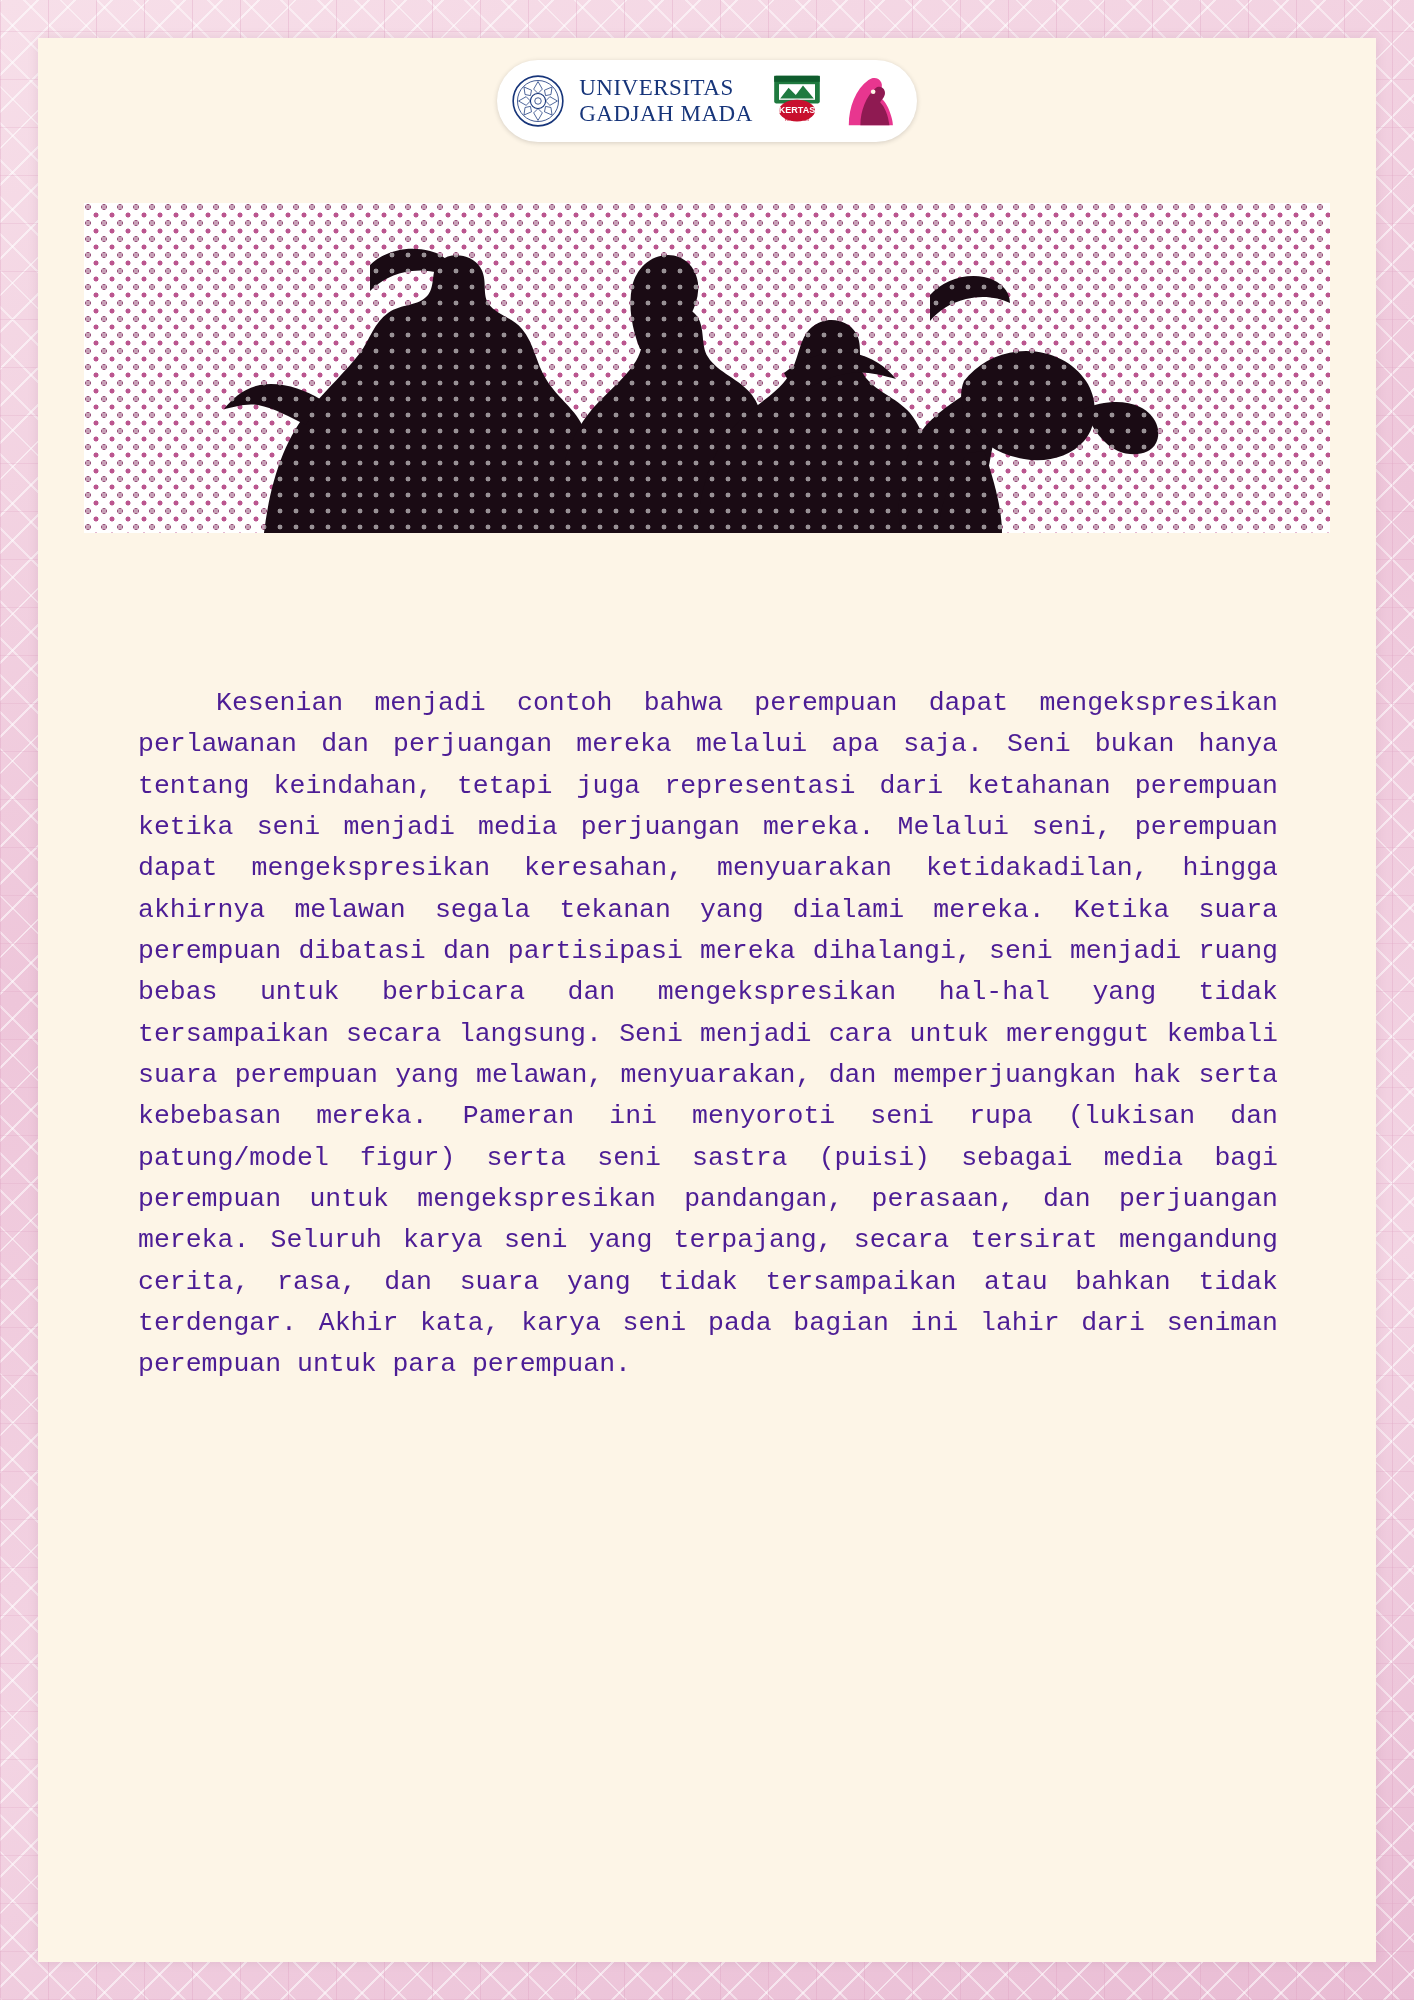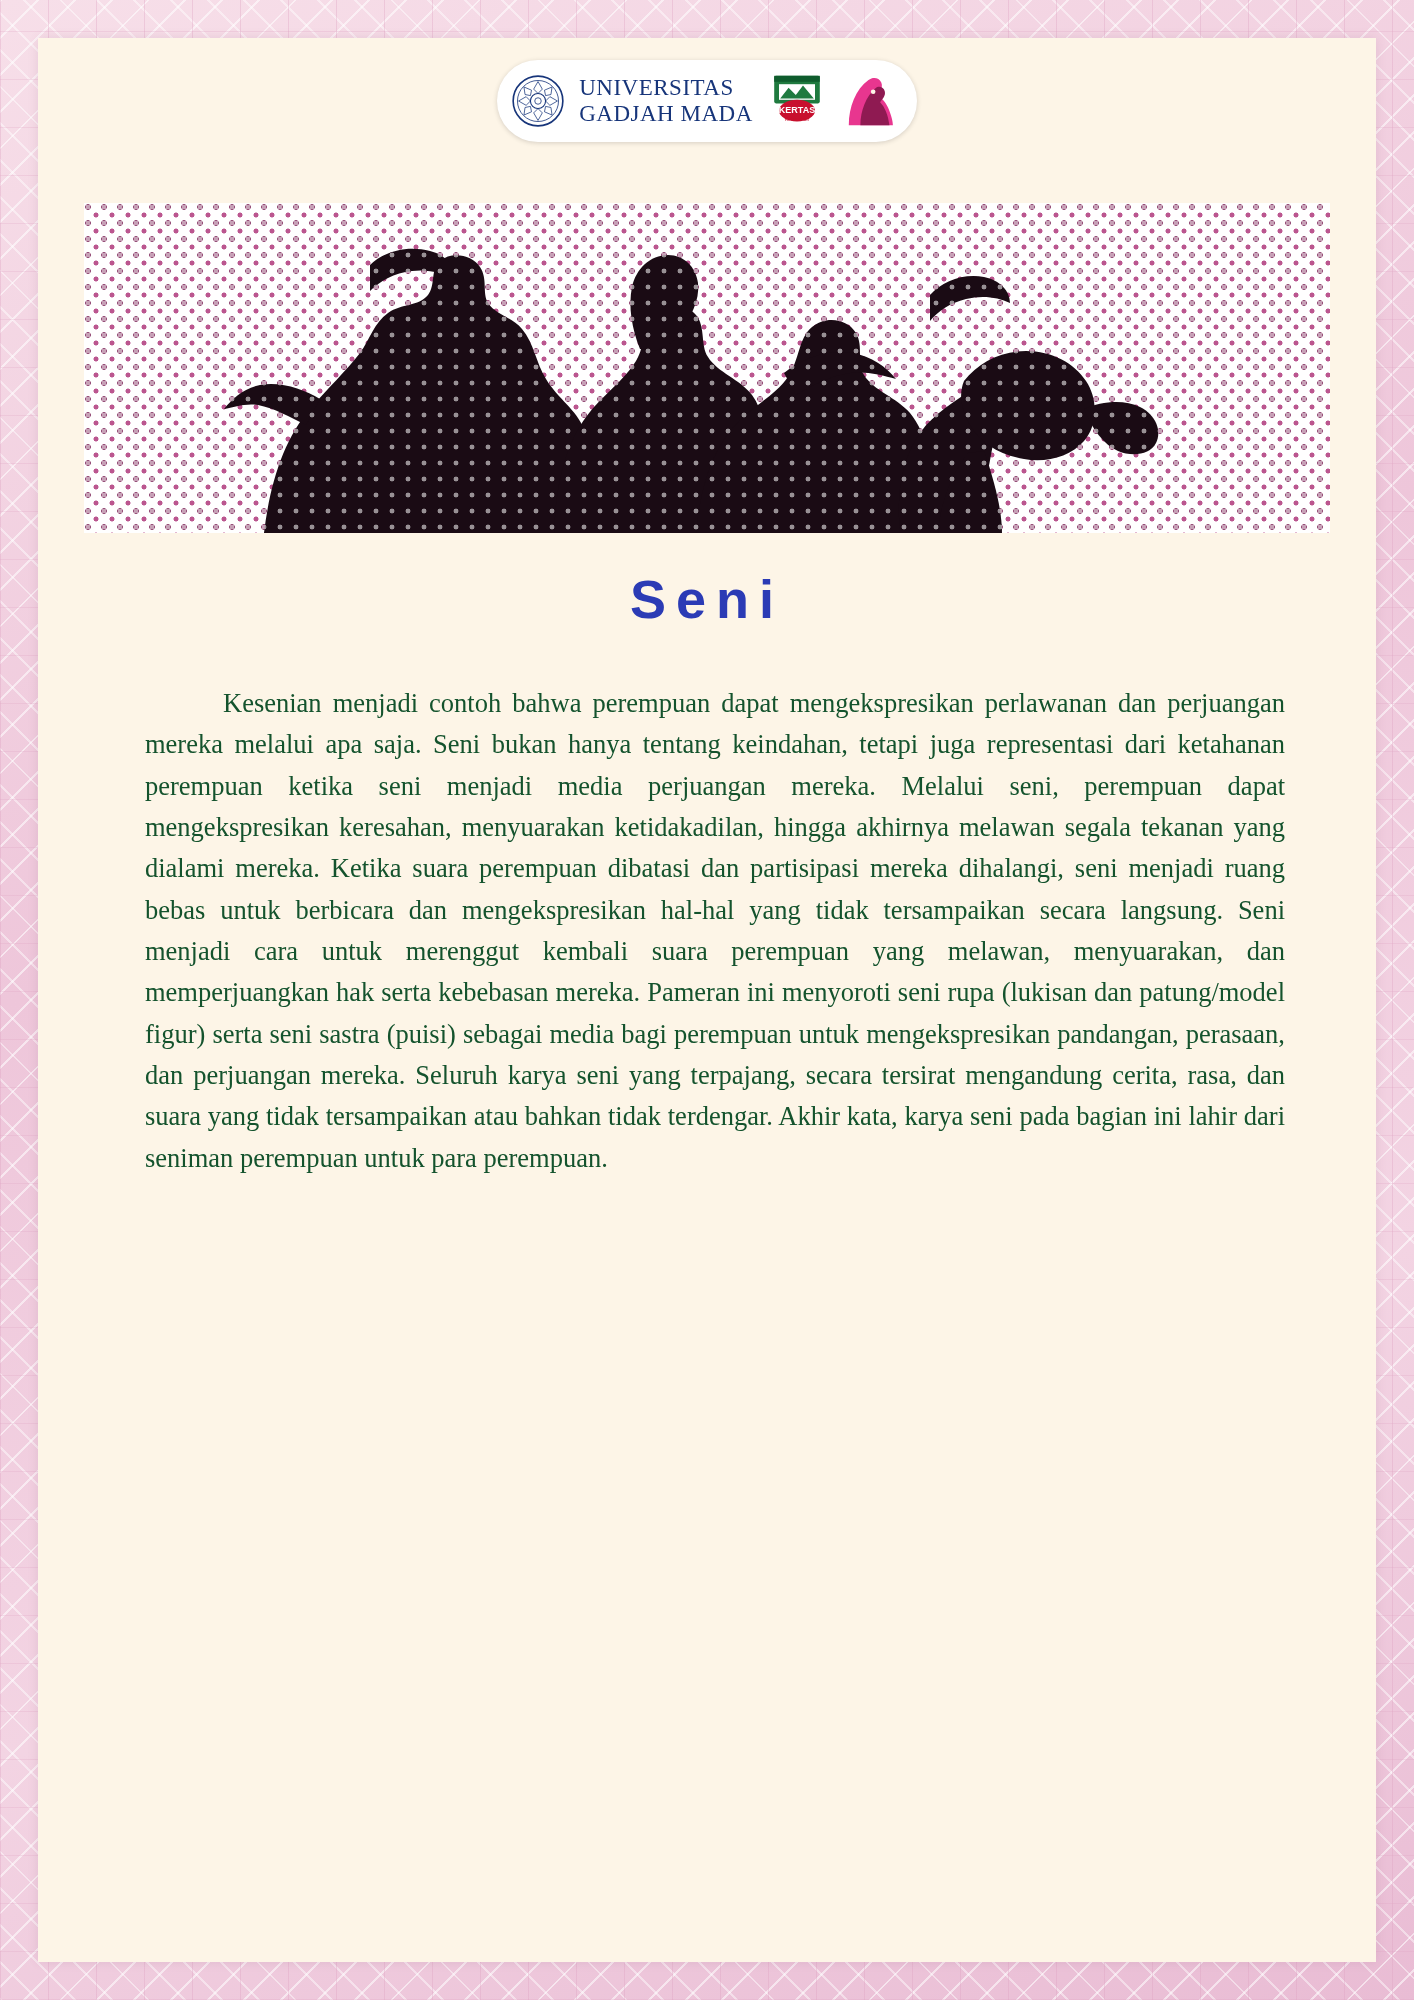--- a/index.html
+++ b/index.html
@@ -136,27 +136,26 @@
     letter-spacing: 10px;
     font-family: "Liberation Sans", sans-serif;
   }
 
   
   .body-text {
     position: absolute;
     left: 100px;
     top: 645px;
     width: 1140px;
-    color: #14532d;
+    color: #4c1d95;
     font-size: 26.5px;
     line-height: 1.56;
     text-align: justify;
     text-indent: 78px;
-    font-family: Liberation Serif, serif;
-    margin-left: 7px;
+    font-family: Liberation Mono, monospace;
   }
 </style>
 </head>
 <body>
 
 <div class="page-bg"></div>
 
 <div class="card">
 
   <div class="logo-bar">
@@ -215,17 +214,16 @@
         <path d="M880 178 C894 160 916 148 942 148 C968 148 990 160 1002 178 C1014 196 1014 222 1000 238 C986 254 962 260 940 256 C916 252 896 240 886 222 C878 208 874 192 880 178 Z"></path>
         <path d="M1000 206 C1018 198 1040 196 1056 204 C1072 212 1078 228 1072 240 C1066 252 1048 254 1034 248 C1020 242 1008 226 1000 206 Z"></path>
         <path d="M900 248 C912 282 918 310 918 330 L854 330 C856 300 868 270 884 250 Z"></path>
         <path d="M286 62 C300 48 324 42 346 48 C362 52 372 64 372 76 C360 70 344 66 328 68 C310 70 296 78 286 88 Z"></path>
         <path d="M846 92 C858 78 880 70 900 74 C916 77 926 88 926 100 C914 94 898 92 882 96 C866 100 854 108 846 118 Z"></path>
       </g>
     </svg>
     <div class="hero-grid-overlay"></div>
   </div>
 
-  <div class="title">Seni</div>
 
   <div class="body-text">Kesenian menjadi contoh bahwa perempuan dapat mengekspresikan perlawanan dan perjuangan mereka melalui apa saja. Seni bukan hanya tentang keindahan, tetapi juga representasi dari ketahanan perempuan ketika seni menjadi media perjuangan mereka. Melalui seni, perempuan dapat mengekspresikan keresahan, menyuarakan ketidakadilan, hingga akhirnya melawan segala tekanan yang dialami mereka. Ketika suara perempuan dibatasi dan partisipasi mereka dihalangi, seni menjadi ruang bebas untuk berbicara dan mengekspresikan hal-hal yang tidak tersampaikan secara langsung. Seni menjadi cara untuk merenggut kembali suara perempuan yang melawan, menyuarakan, dan memperjuangkan hak serta kebebasan mereka. Pameran ini menyoroti seni rupa (lukisan dan patung/model figur) serta seni sastra (puisi) sebagai media bagi perempuan untuk mengekspresikan pandangan, perasaan, dan perjuangan mereka. Seluruh karya seni yang terpajang, secara tersirat mengandung cerita, rasa, dan suara yang tidak tersampaikan atau bahkan tidak terdengar. Akhir kata, karya seni pada bagian ini lahir dari seniman perempuan untuk para perempuan.</div>
 
 </div>
 
 </body></html>

